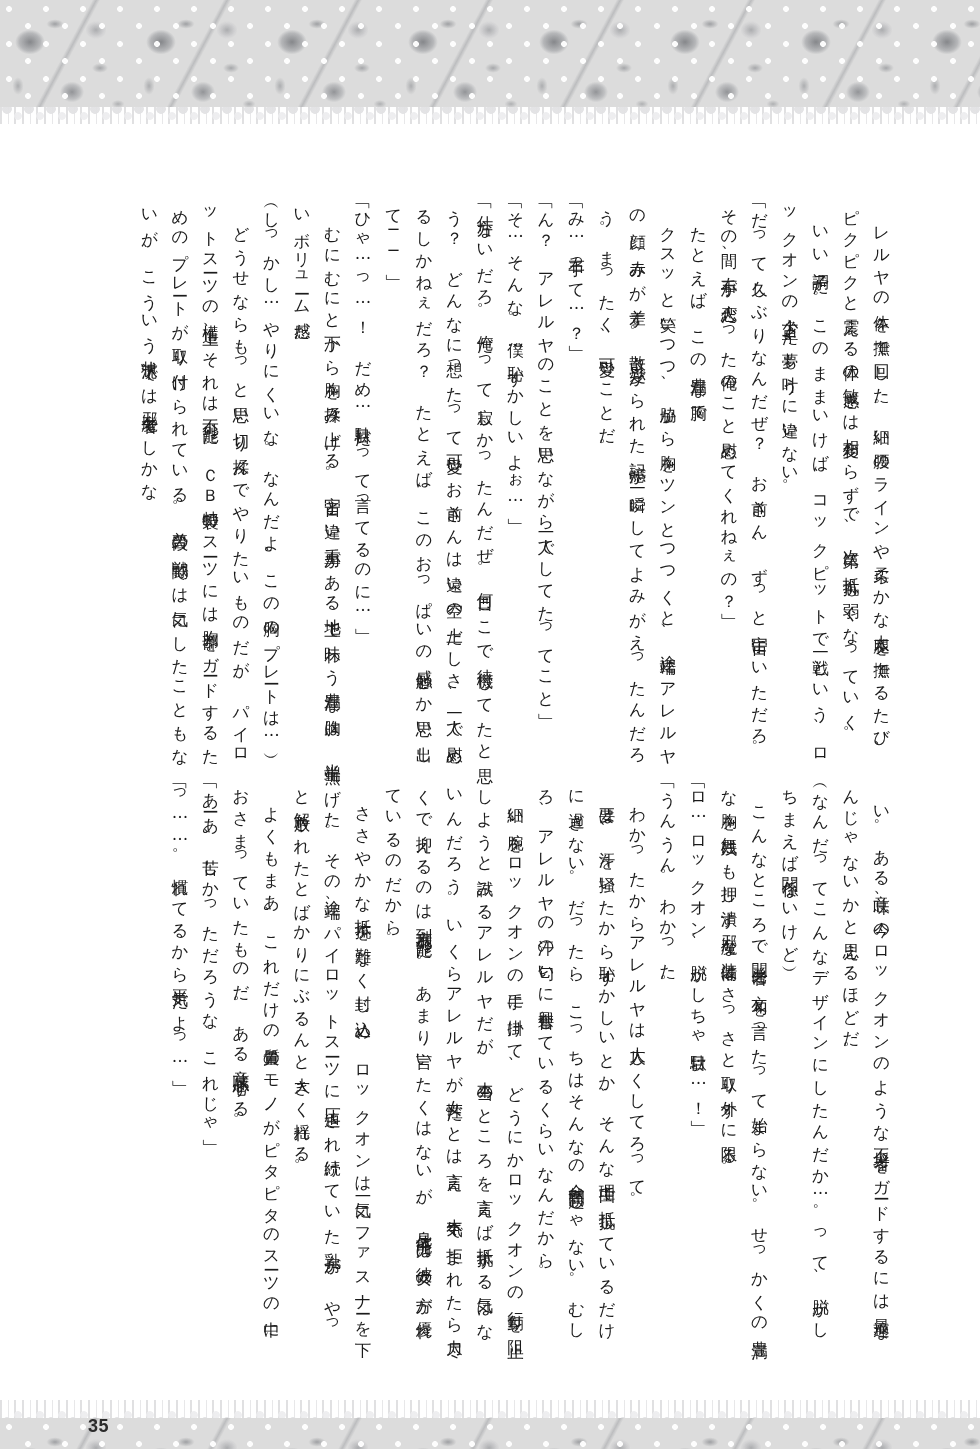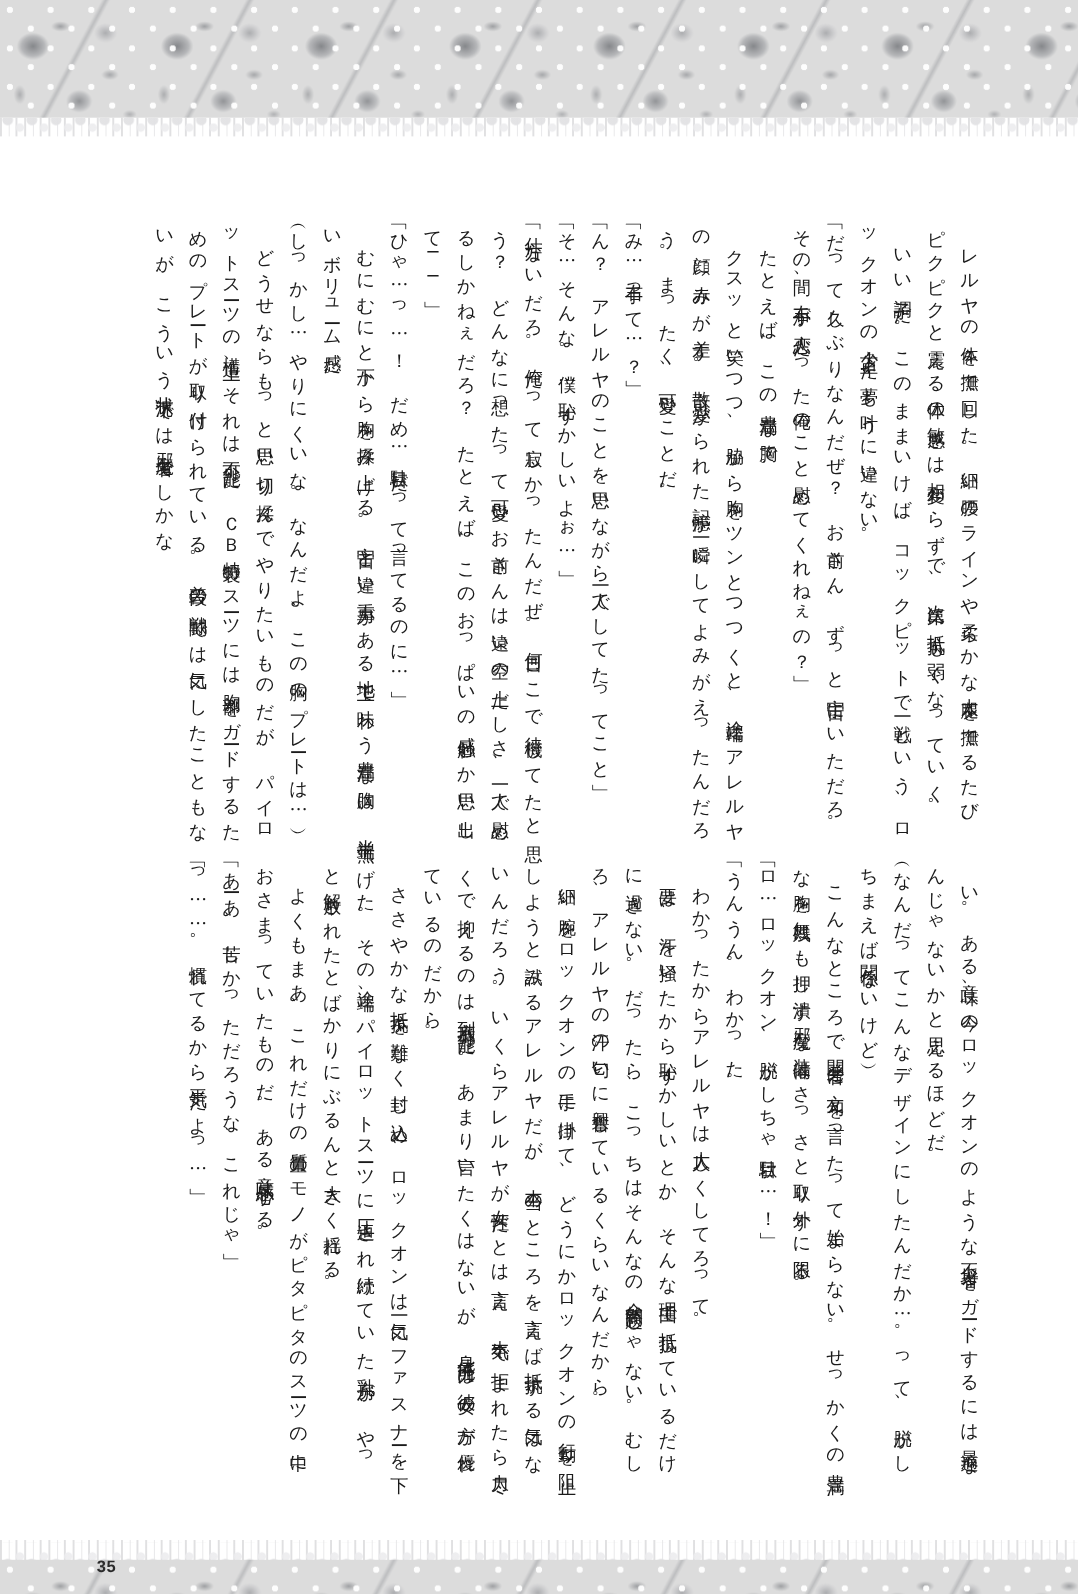--- a/index.html
+++ b/index.html
@@ -91,21 +91,21 @@
     width: 980px; height: 7px;
     background: #ffffff;
   }
 
   
   .page-number {
     position: absolute;
     left: 88px;
     top: 1416px;
     font-family: "Liberation Sans", sans-serif;
-    font-size: 15px;
+    font-size: 18px;
     font-weight: bold;
     color: #2b2b2b;
     letter-spacing: 0.5px;
   }
 
   
   .text-body {
     position: absolute;
     left: 84px;
     width: 812px;

